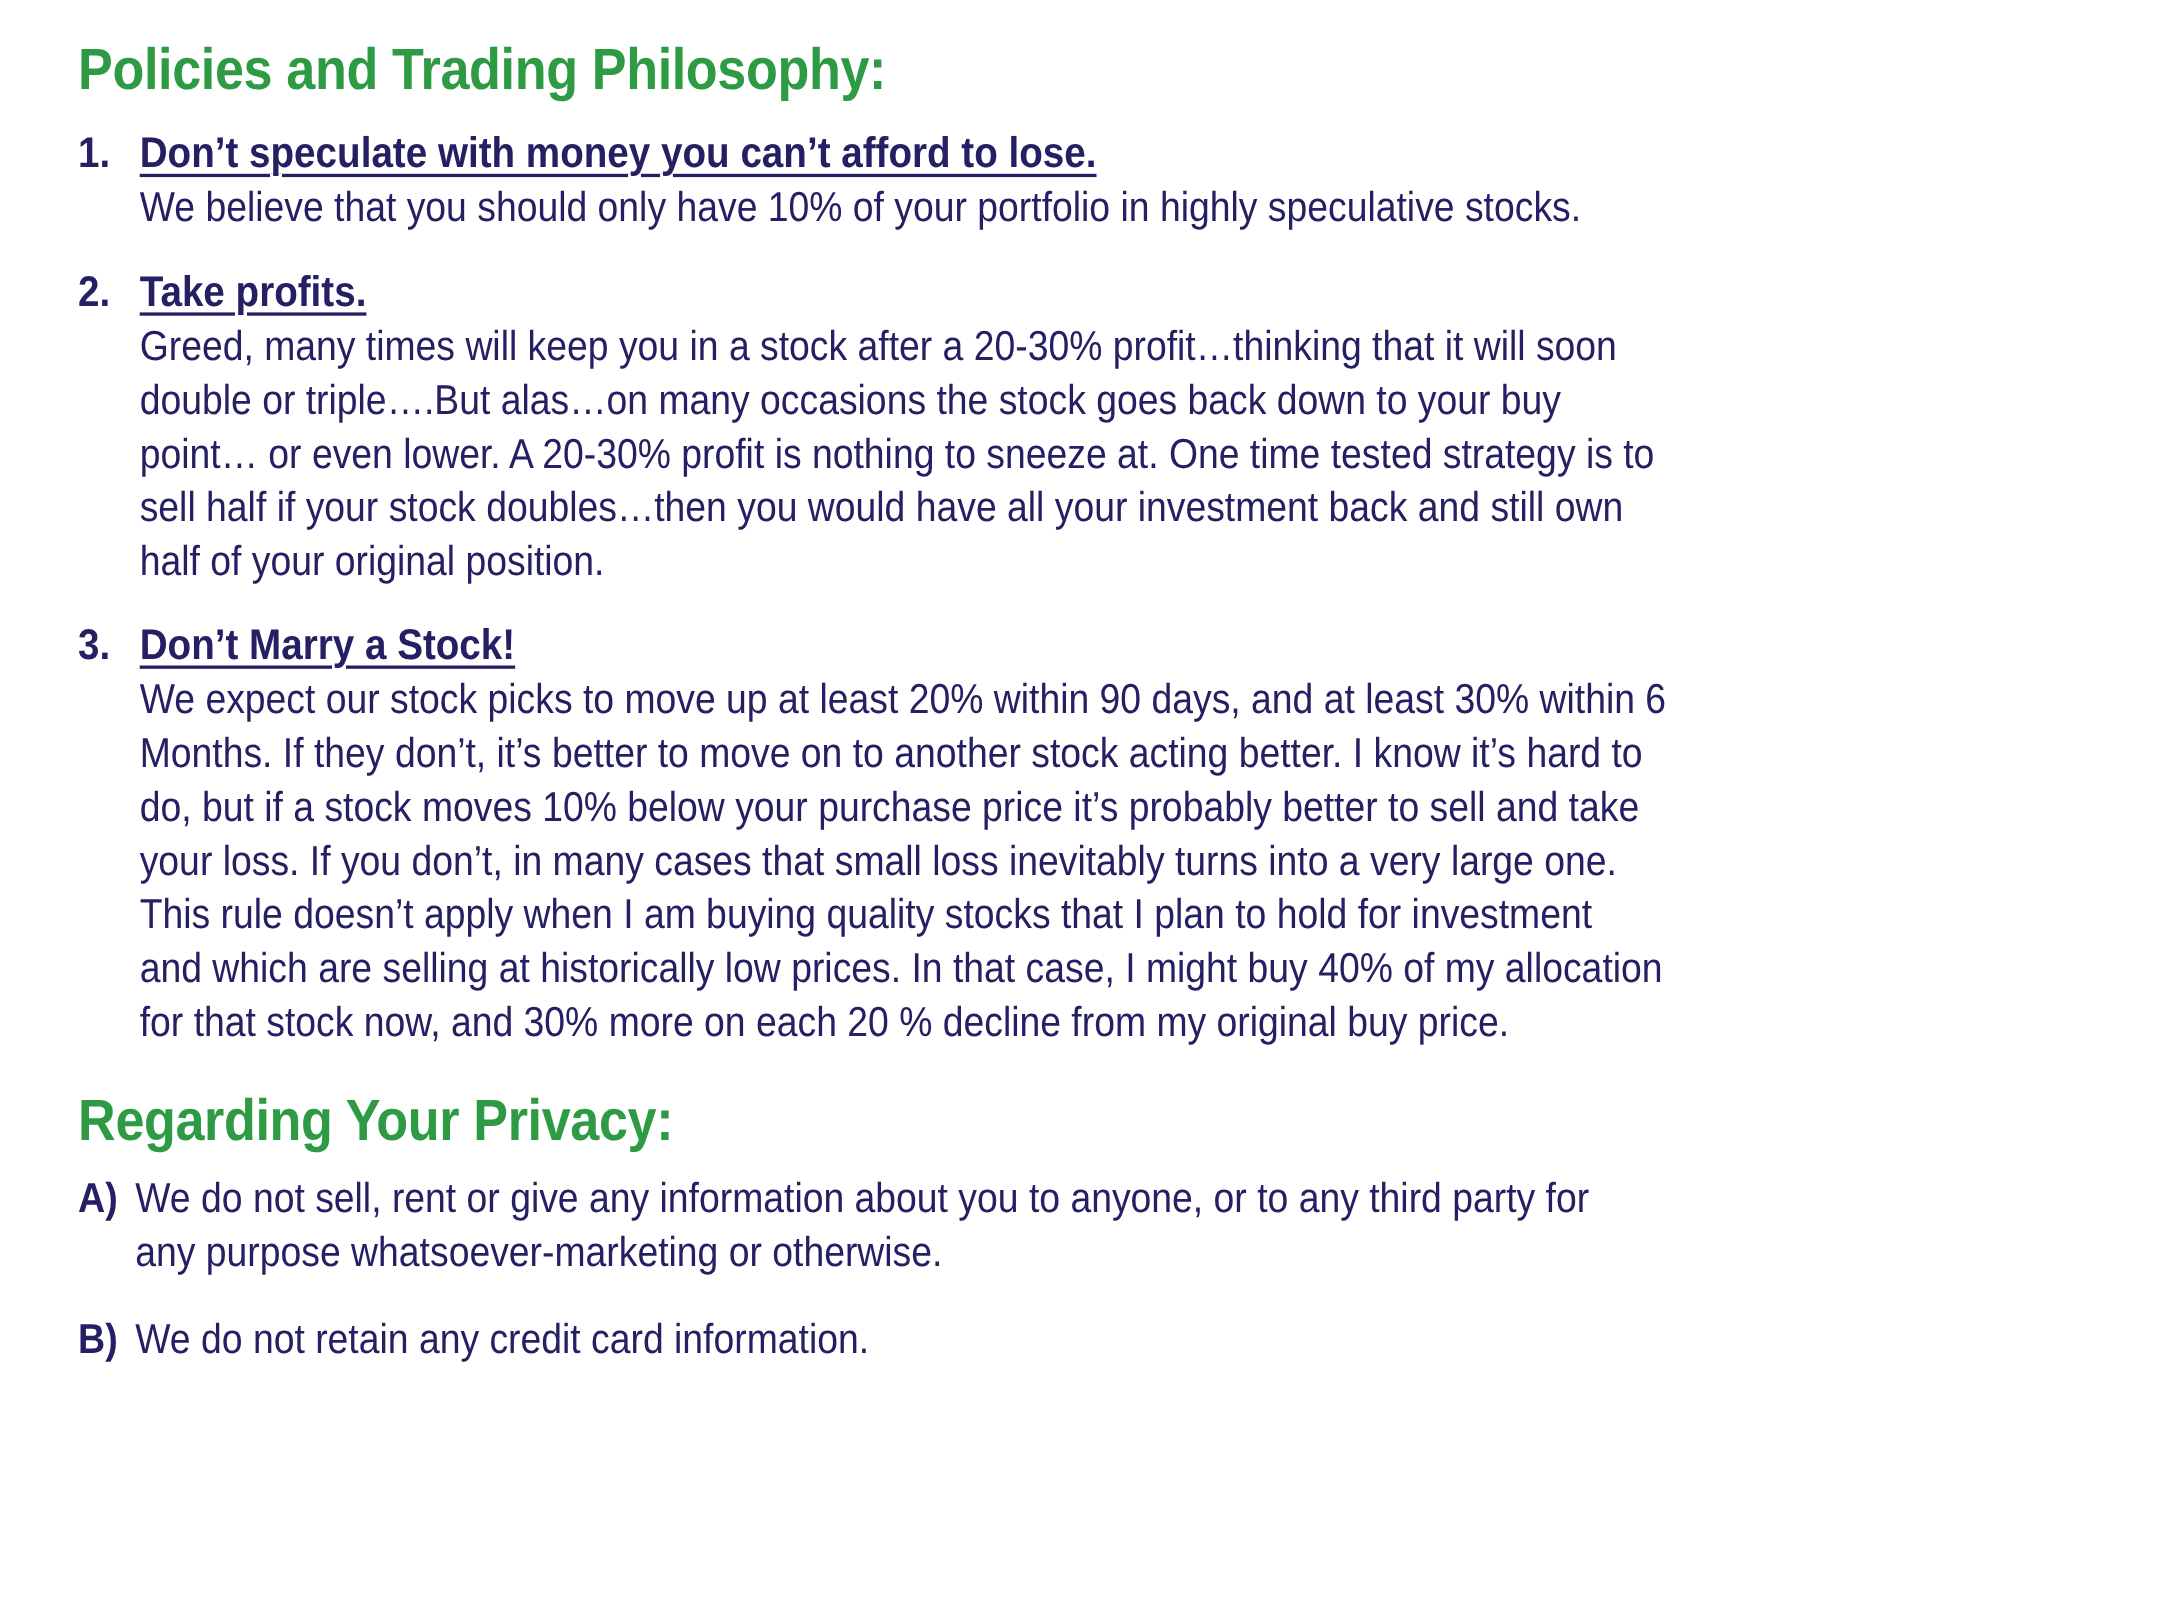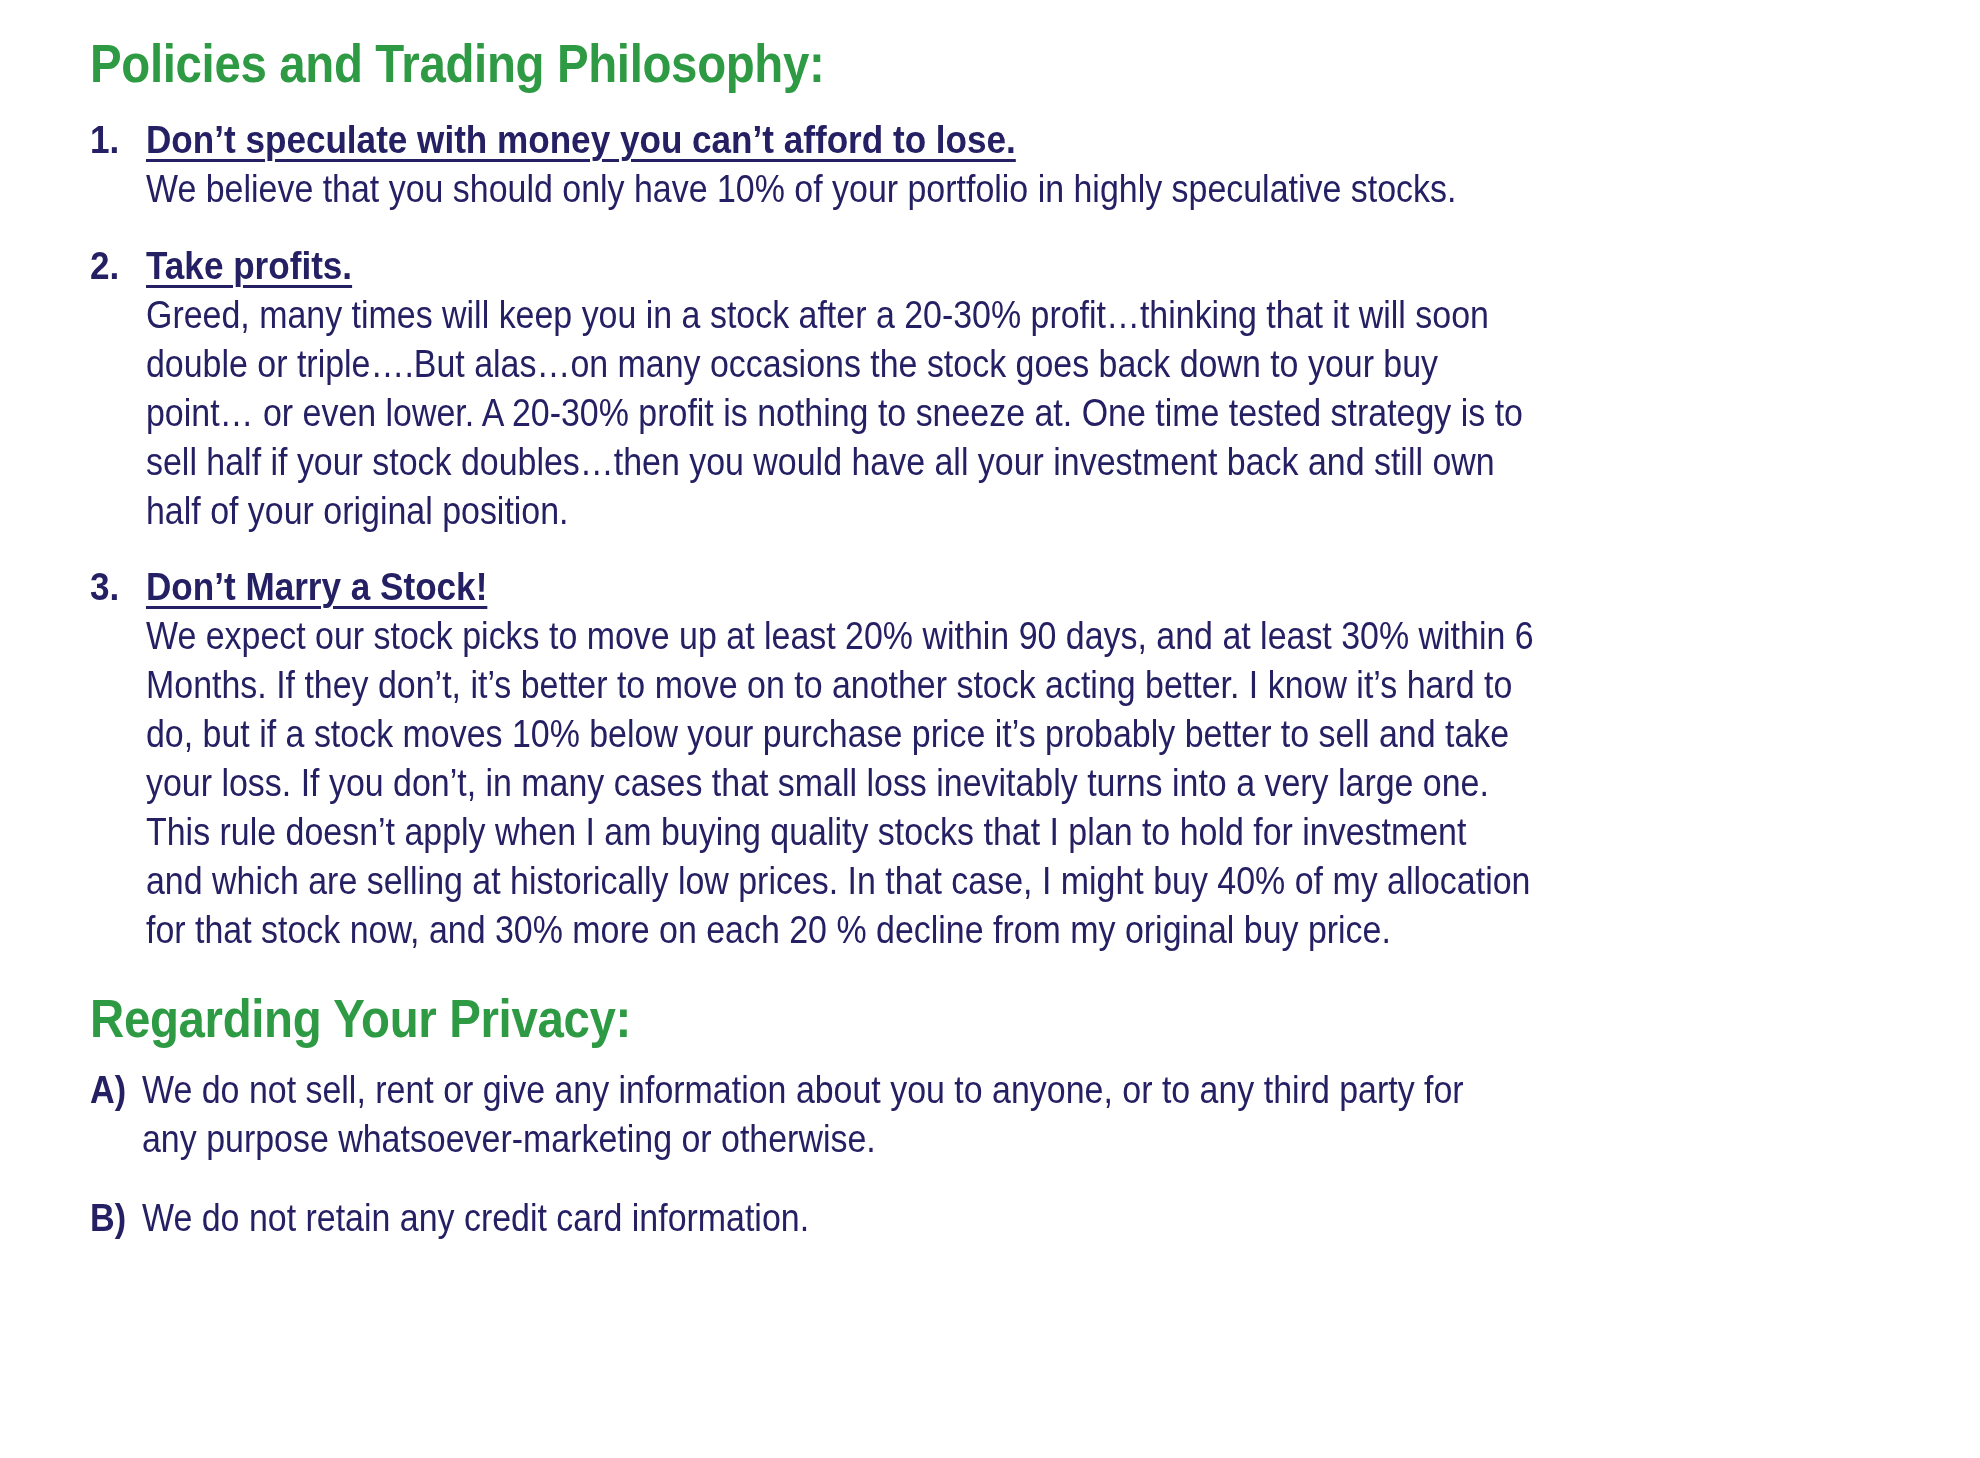--- a/index.html
+++ b/index.html
@@ -13,21 +13,21 @@
     overflow: hidden;
     font-family: "Liberation Sans", "DejaVu Sans", sans-serif;
     -webkit-font-smoothing: antialiased;
   }
   .page {
     position: relative;
     width: 1980px;
     height: 1458px;
     background: #ffffff;
     box-sizing: border-box;
-    padding: 34px 60px 0 90px;
+    padding: 34px 60px 0 71px;
   }
 
   
   .section-heading {
     color: #2E9B44;
     font-weight: 700;
     font-size: 53px;
     line-height: 1.12;
     letter-spacing: -0.4px;
     transform: scaleX(0.895);

